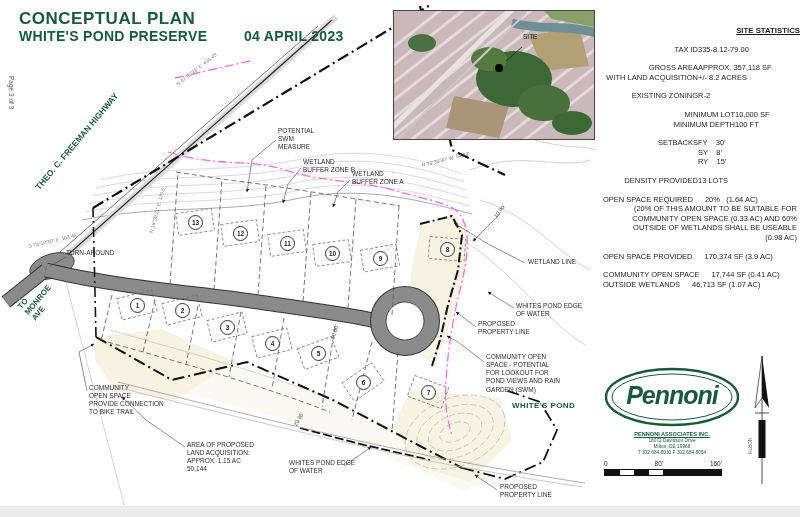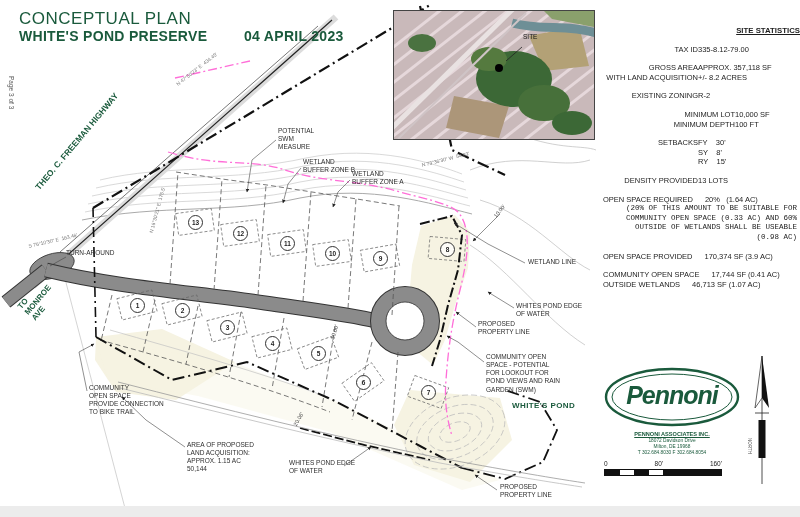--- a/index.html
+++ b/index.html
@@ -1,39 +1,39 @@
 <!DOCTYPE html>
 <html><head>
 <meta charset="utf-8">
 <style>
   html,body{margin:0;padding:0;}
   body{width:800px;height:517px;position:relative;background:#ffffff;overflow:hidden;
        font-family:"Liberation Sans", sans-serif;}
   .abs{position:absolute;}
   .green{color:#1A5A3C;}
-  .title1{font-size:17px;font-weight:normal;letter-spacing:.5px;}
+  .title1{font-size:17px;font-weight:bold;letter-spacing:.5px;}
   .title2{font-size:14px;font-weight:bold;letter-spacing:.3px;}
   .pagelbl{font-size:6.5px;color:#555;writing-mode:vertical-rl;}
   .ann{font-size:6.5px;line-height:1.25;color:#2e2e2e;white-space:pre-line;}
   .ann-green{font-size:8px;font-weight:bold;line-height:1.15;color:#1A5A3C;white-space:pre-line;}
   .dim{font-size:5.5px;color:#444;white-space:pre;}
   .bearing{font-size:5px;color:#777;white-space:pre;}
   .lot{width:13px;height:13px;border:0.9px solid #333;border-radius:50%;
        background:rgba(255,255,255,.72);font-size:6.5px;font-weight:bold;color:#222;
        display:flex;align-items:center;justify-content:center;}
   
   .stats{left:603px;top:26px;width:197px;font-size:7.5px;color:#1c1c1c;line-height:9.6px;text-align:right;}
   .stats .hd{font-weight:bold;text-decoration:underline;margin-bottom:9px;font-size:7.8px;}
   .row{display:flex;}
   .row .lb{width:95px;flex:none;}
   .row .vl{white-space:pre;}
   .row.ind{margin-left:24px;padding-left:37px;}
   .row.ind .lb{width:71px;}
   .gap{height:9px;}
-  .note{margin-left:12px;width:182px;font-family:Liberation Mono, monospace;}
+  .note{margin-left:12px;width:182px;}
   .inline-row{display:flex;gap:12px;white-space:pre;}
   
   .pennoni-text{font-size:25px;font-weight:bold;font-style:italic;letter-spacing:-1px;color:#1A5A3C;}
   .firm{font-size:5.6px;font-weight:bold;text-decoration:underline;color:#1A5A3C;text-align:center;}
   .addr{font-size:4.8px;color:#1A5A3C;text-align:center;line-height:1.25;}
   
   .scale{left:604px;top:448px;width:118px;}
   .scale .lbls{display:flex;justify-content:space-between;font-size:6.5px;color:#222;height:9px;}
   .scale .bar{height:5px;border:1px solid #111;display:flex;}
   .seg{height:100%;}

